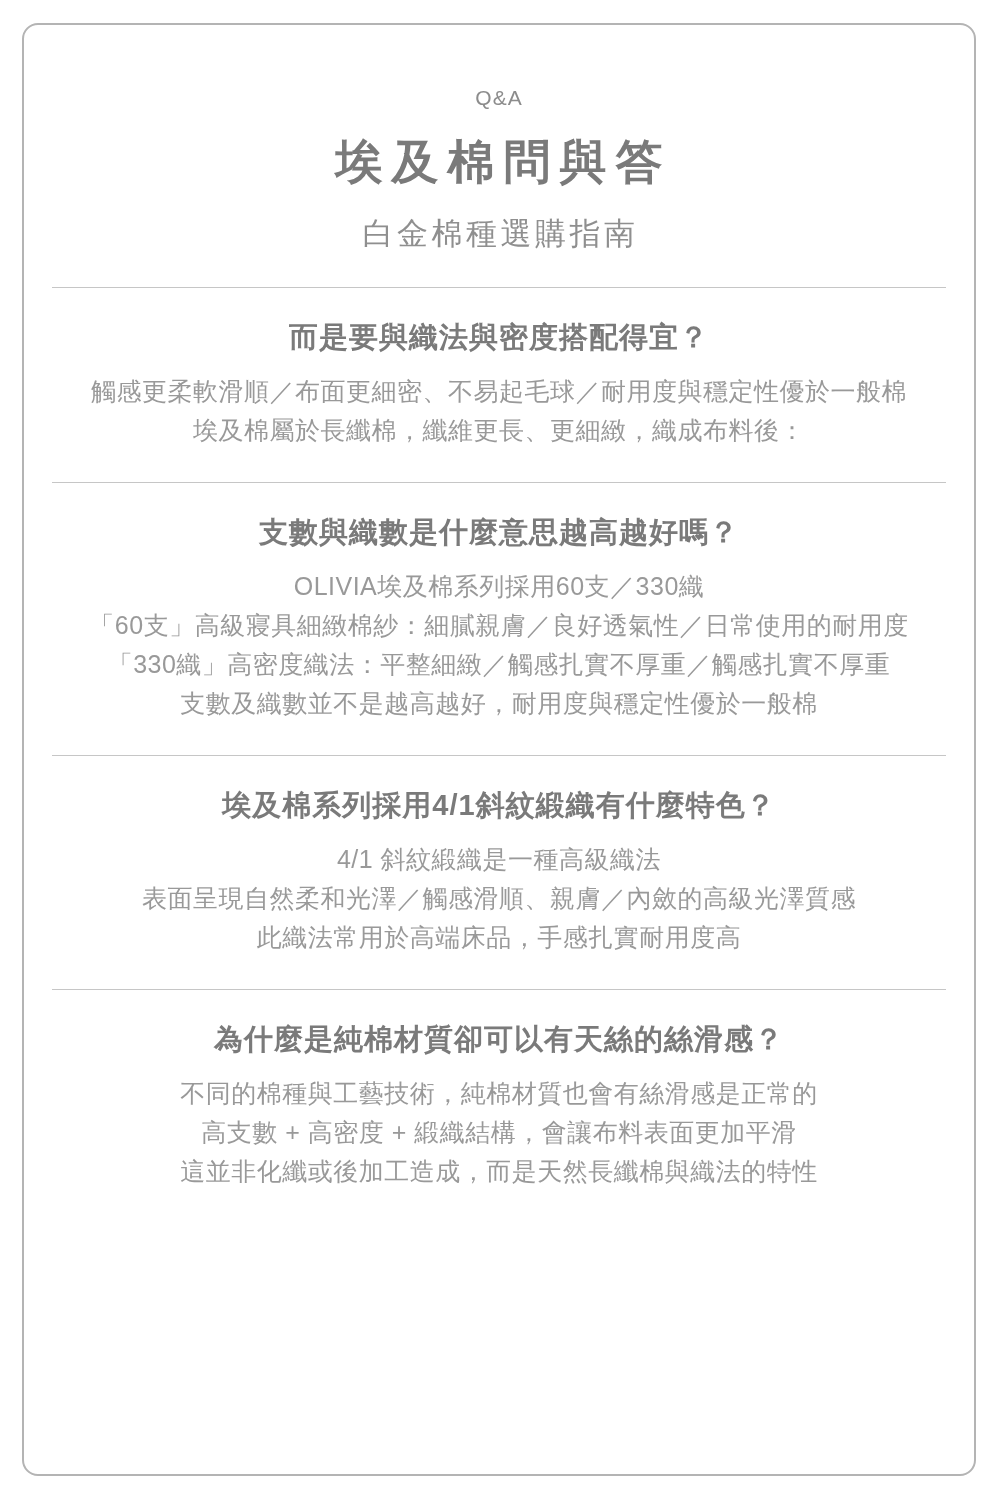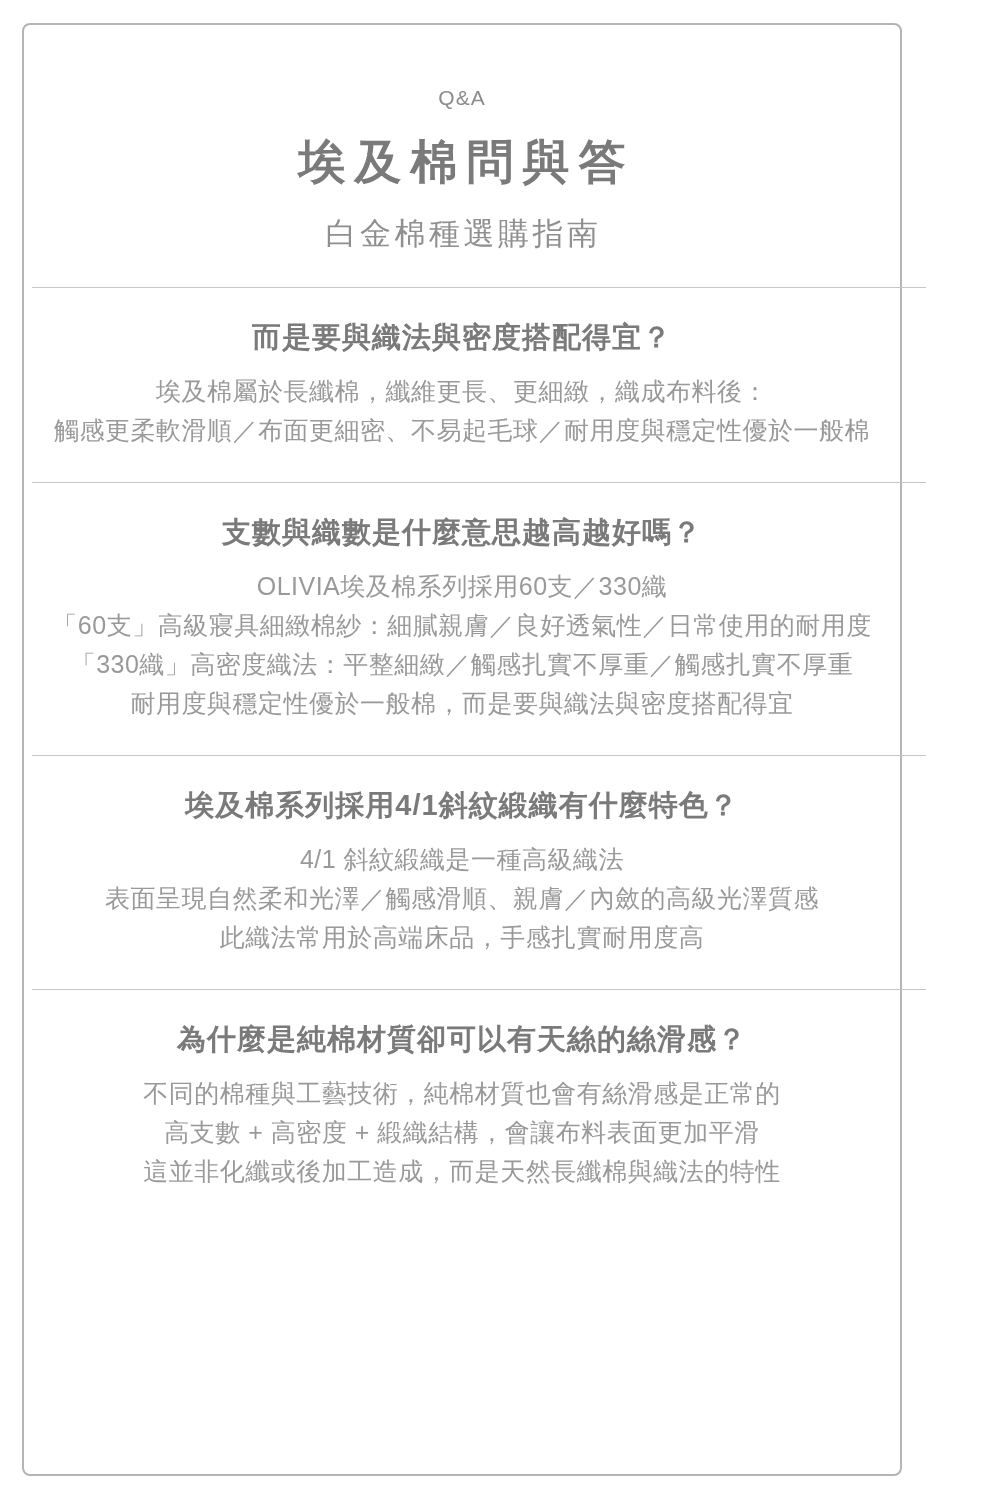--- a/index.html
+++ b/index.html
@@ -8,25 +8,25 @@
     width: 1000px;
     height: 1500px;
     position: relative;
     overflow: hidden;
     font-family: "Liberation Sans", sans-serif;
   }
   .card {
     position: absolute;
     left: 22px;
     top: 23px;
-    width: 880px;
+    width: 954px;
     height: 1453px;
     background: #ffffff;
     border: 2px solid #b4b4b4;
-    border-radius: 8px;
+    border-radius: 16px;
     text-align: center;
     padding: 58px 8px 40px;
   }
   .qa-label {
     font-size: 21px;
     line-height: 29px;
     color: #8c8c8c;
     letter-spacing: 1px;
   }
   .main-title {
@@ -77,34 +77,34 @@
   <div class="qa-label">Q&amp;A</div>
   <h1 class="main-title">埃及棉問與答</h1>
   <div class="subtitle">白金棉種選購指南</div>
 
 
   <div class="divider"></div>
 
   <section class="section">
     <h2 class="question">而是要與織法與密度搭配得宜？</h2>
     <div class="answer">
+      <div class="answer-line">觸感更柔軟滑順／布面更細密、不易起毛球／耐用度與穩定性優於一般棉</div>
       <div class="answer-line">埃及棉屬於長纖棉，纖維更長、更細緻，織成布料後：</div>
-      <div class="answer-line">觸感更柔軟滑順／布面更細密、不易起毛球／耐用度與穩定性優於一般棉</div>
     </div>
   </section>
 
   <div class="divider"></div>
 
   <section class="section">
     <h2 class="question">支數與織數是什麼意思越高越好嗎？</h2>
     <div class="answer">
       <div class="answer-line">OLIVIA埃及棉系列採用60支／330織</div>
       <div class="answer-line">「60支」高級寢具細緻棉紗：細膩親膚／良好透氣性／日常使用的耐用度</div>
       <div class="answer-line">「330織」高密度織法：平整細緻／觸感扎實不厚重／觸感扎實不厚重</div>
-      <div class="answer-line">耐用度與穩定性優於一般棉，而是要與織法與密度搭配得宜</div>
+      <div class="answer-line">支數及織數並不是越高越好，耐用度與穩定性優於一般棉</div>
     </div>
   </section>
 
   <div class="divider"></div>
 
   <section class="section">
     <h2 class="question">埃及棉系列採用4/1斜紋緞織有什麼特色？</h2>
     <div class="answer">
       <div class="answer-line">4/1 斜紋緞織是一種高級織法</div>
       <div class="answer-line">表面呈現自然柔和光澤／觸感滑順、親膚／內斂的高級光澤質感</div>

